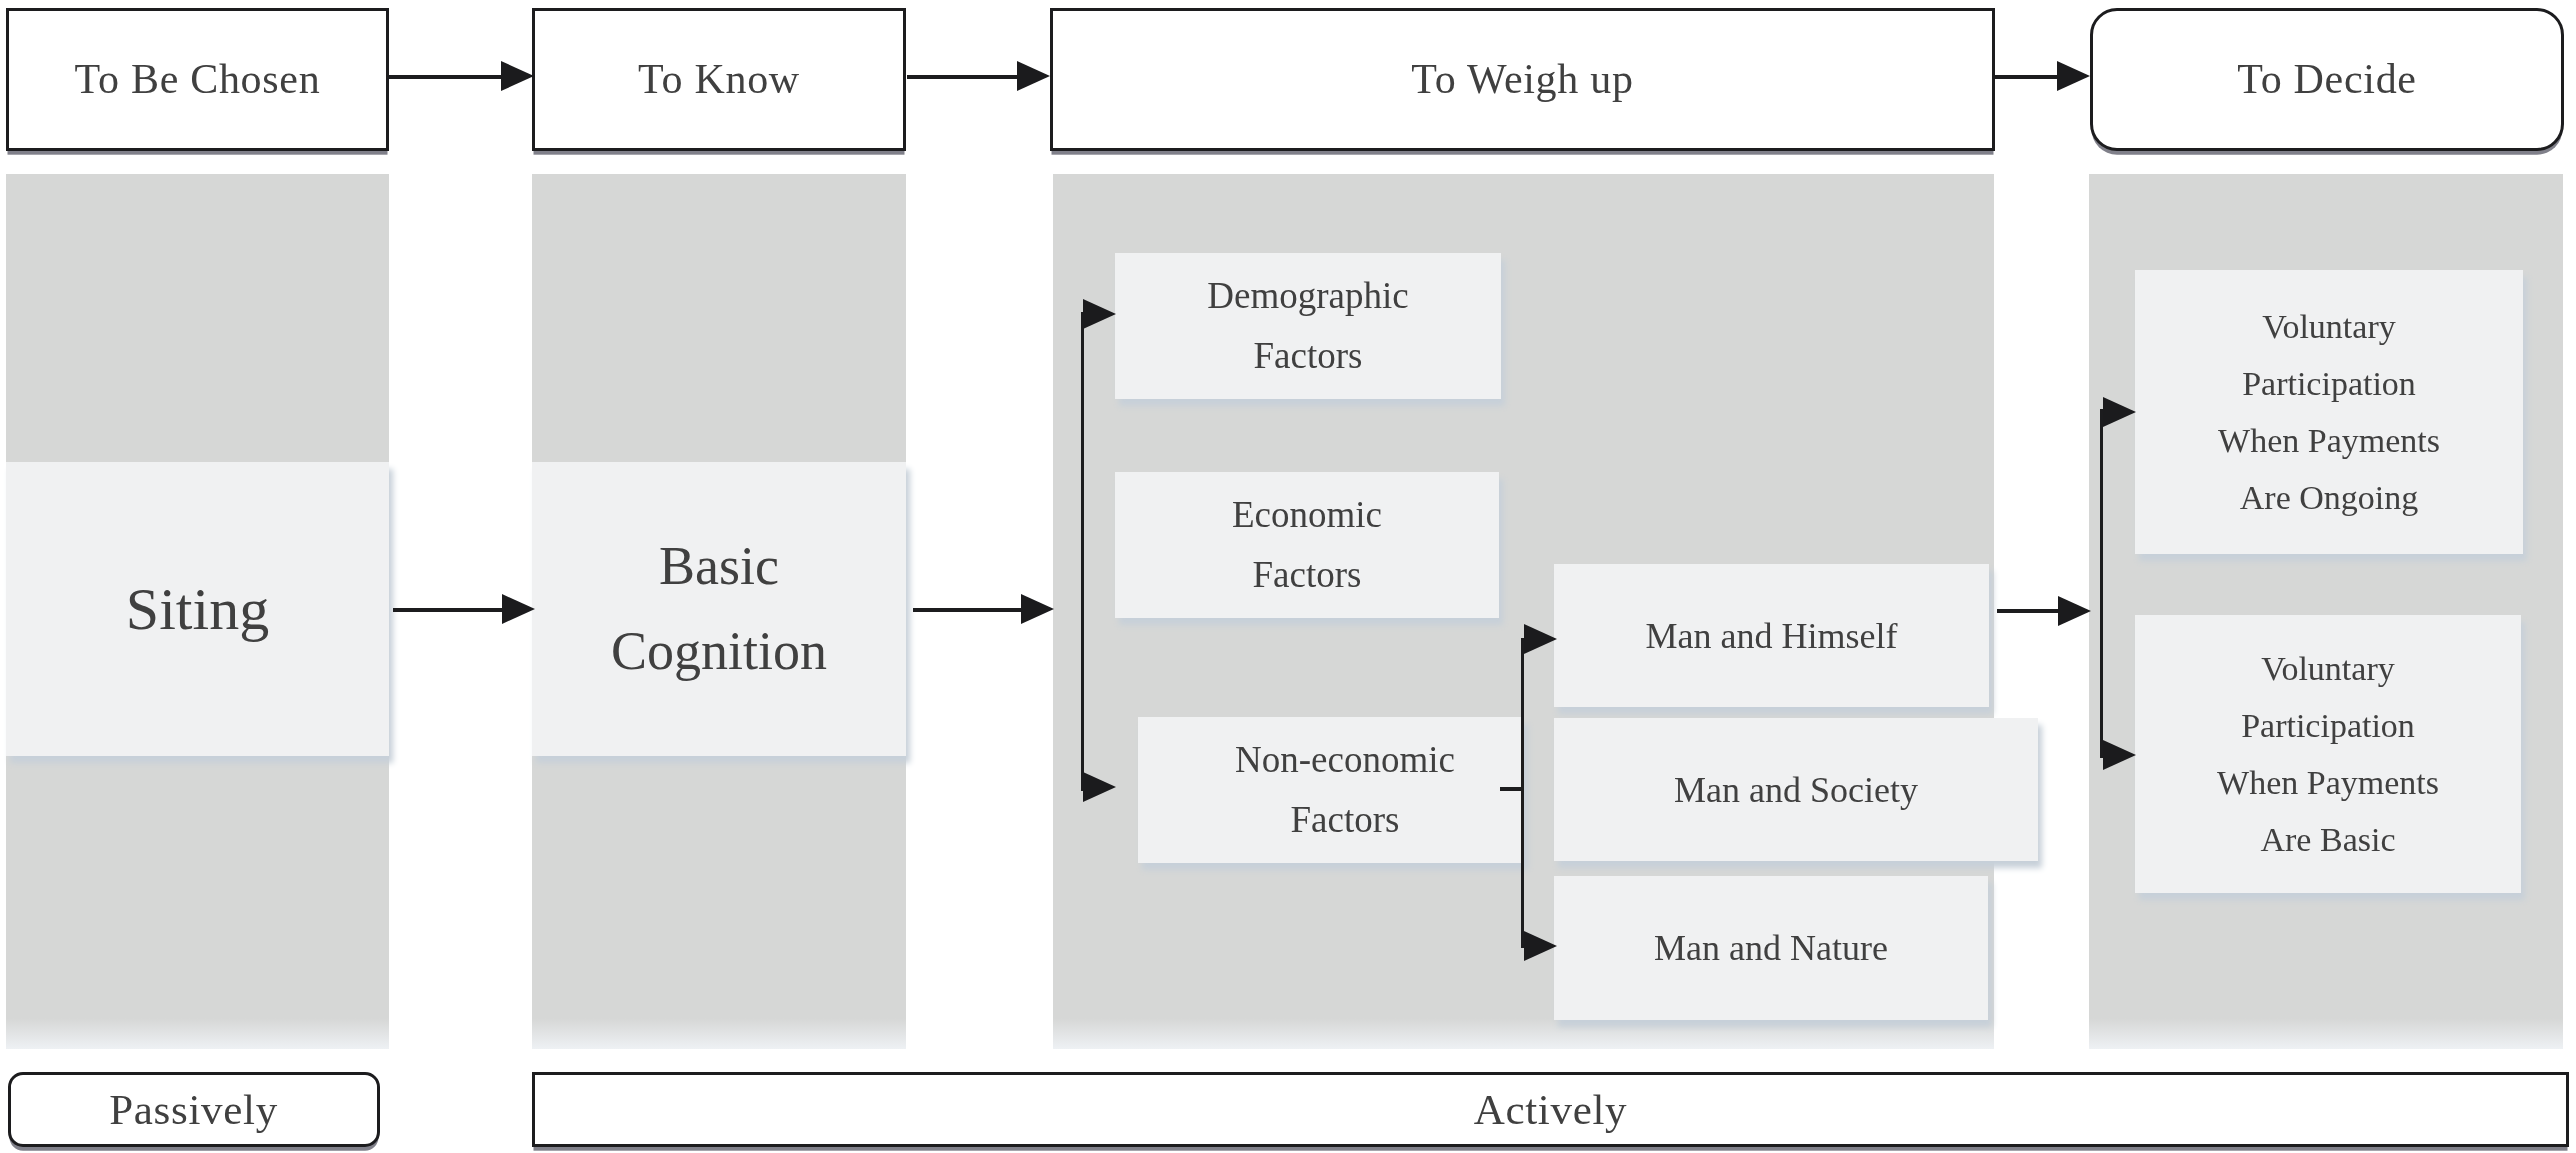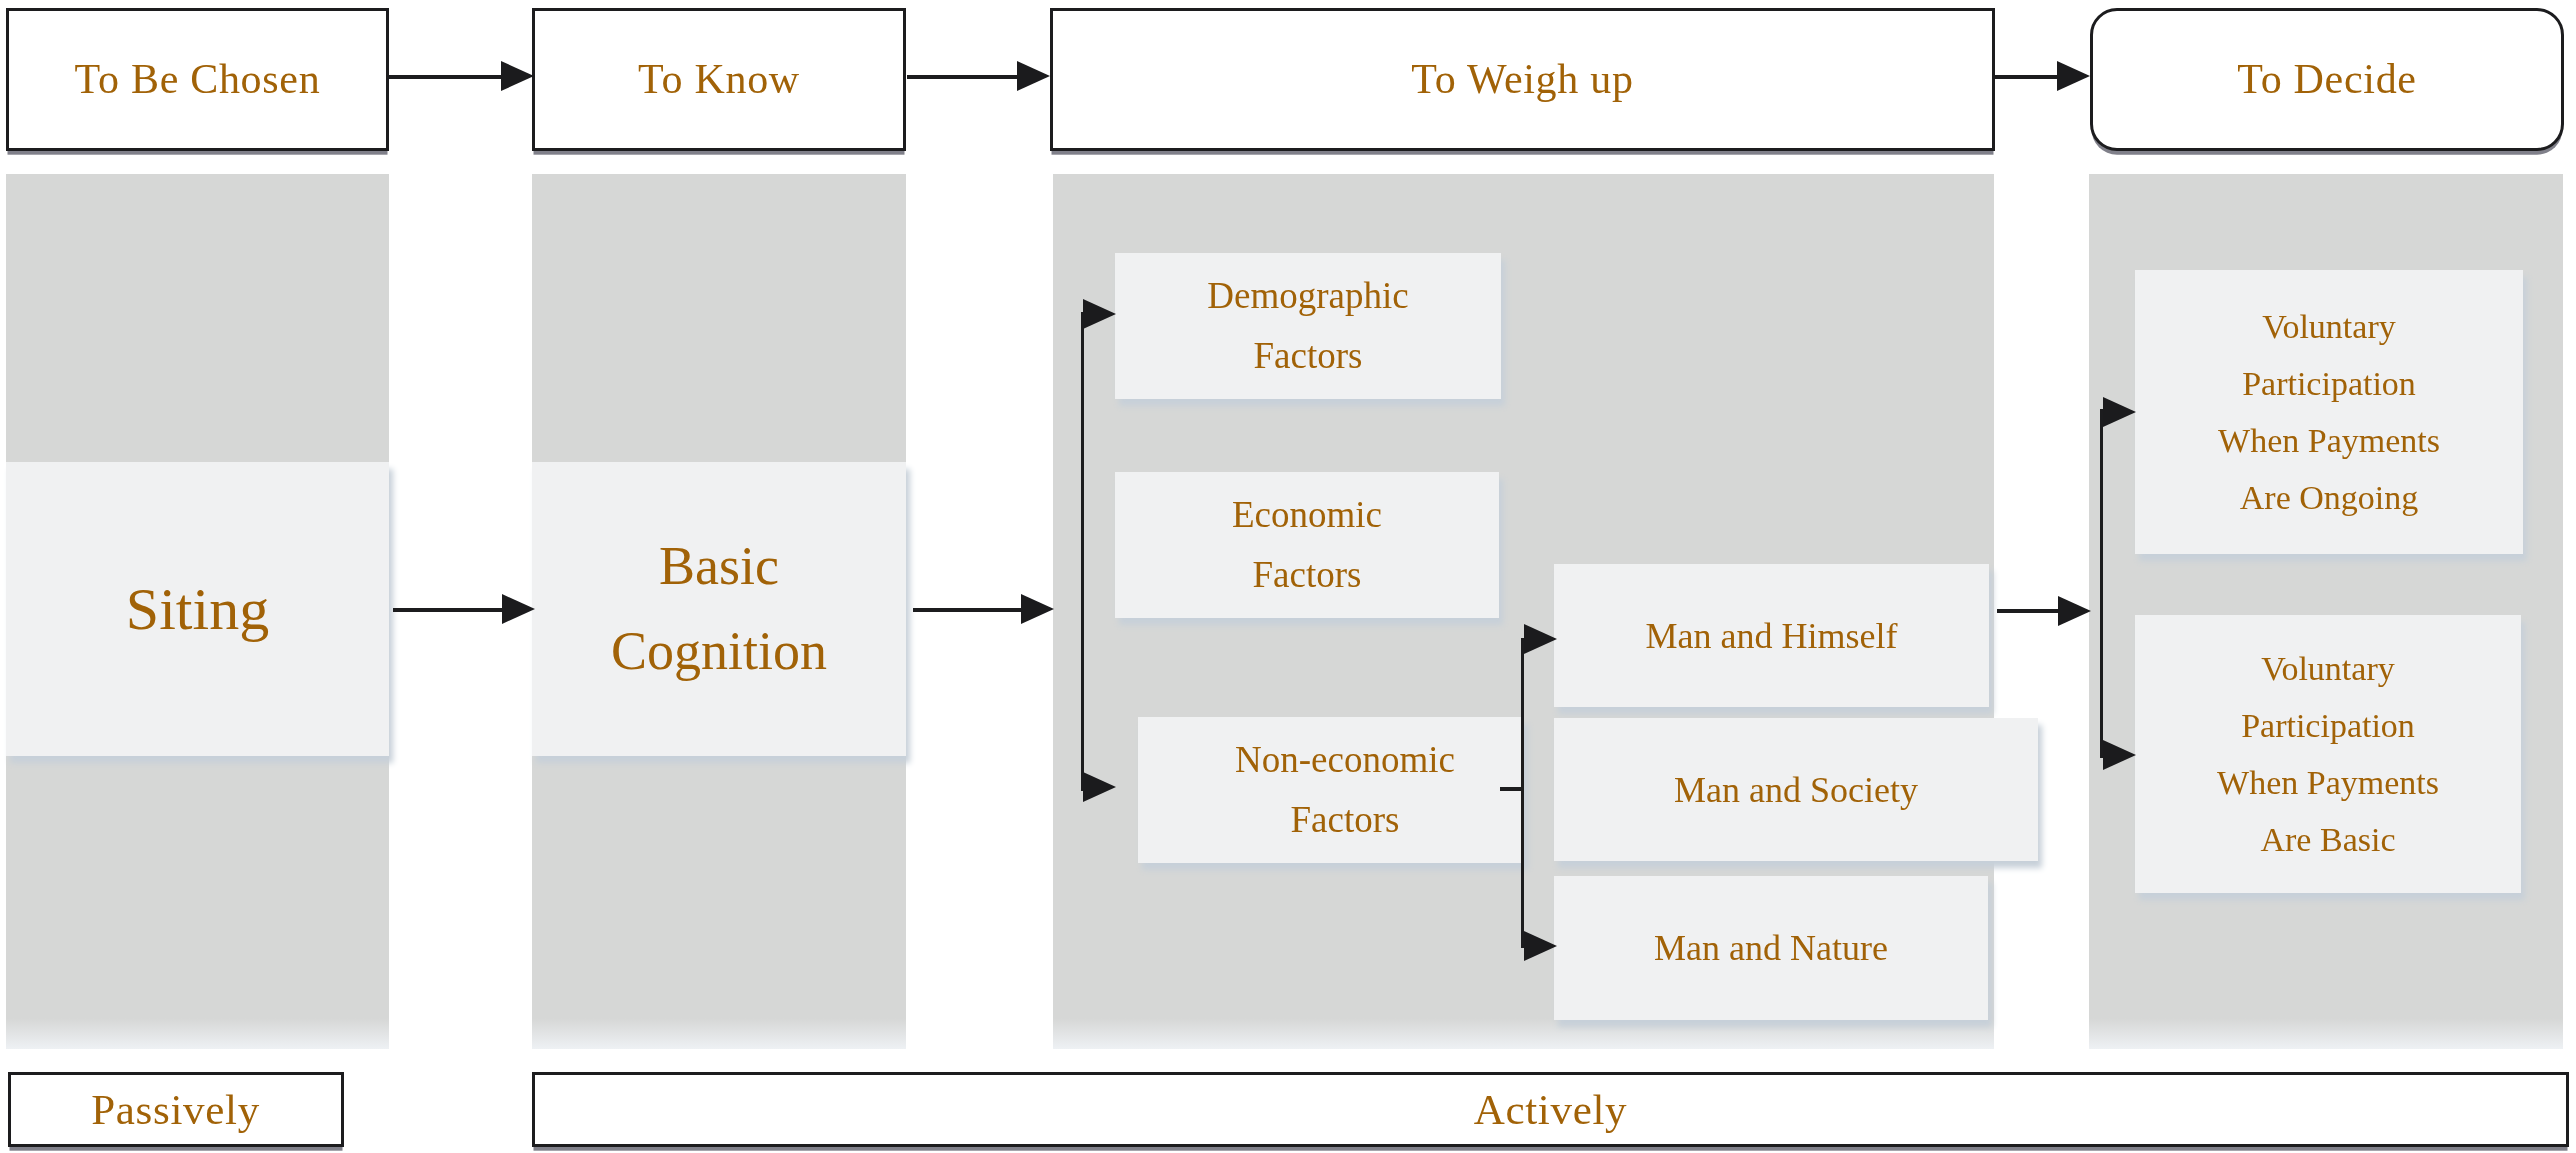--- a/index.html
+++ b/index.html
@@ -1,18 +1,18 @@
 <!DOCTYPE html>
 <html style="font-size:12px"><head>
 <meta charset="utf-8">
 <style>
   html,body{margin:0;padding:0;background:#ffffff;}
   .canvas{
     position:relative;width:2576px;height:1153px;background:#ffffff;overflow:hidden;
-    font-family:"Liberation Serif","DejaVu Serif",serif;color:#a16207;
+    font-family:"Liberation Serif","DejaVu Serif",serif;color:#404040;
   }
   
   .stage-box{
     position:absolute;top:7.5px;height:143px;background:#ffffff;
     border:3px solid #1c1c1e;box-sizing:border-box;
     box-shadow:0 5.2px 0 -1.5px #80808a;
     display:flex;align-items:center;justify-content:center;
     font-size:42px;letter-spacing:0.7px;
   }
   .footer-box{
@@ -164,21 +164,21 @@
     <div class="hline" style="left:1997px;top:609px;width:63px;"></div>
     <div class="ah" style="left:2058px;top:596px;"></div>
   </div>
 
   <div>
     <div class="vline" style="left:2100px;top:409px;height:349px;"></div>
     <div class="ah" style="left:2103px;top:397px;"></div>
     <div class="ah" style="left:2103px;top:740px;"></div>
   </div>
 
-  <div class="footer-box" style="left:7.5px;width:336px;">
+  <div class="footer-box" style="left:7.5px;width:372px;border-radius:15px;">
     <span>Passively</span>
   </div>
   <div class="footer-box" style="left:532px;width:2037px;">
     <span>Actively</span>
   </div>
 
 </div>
 
 
 </body></html>

